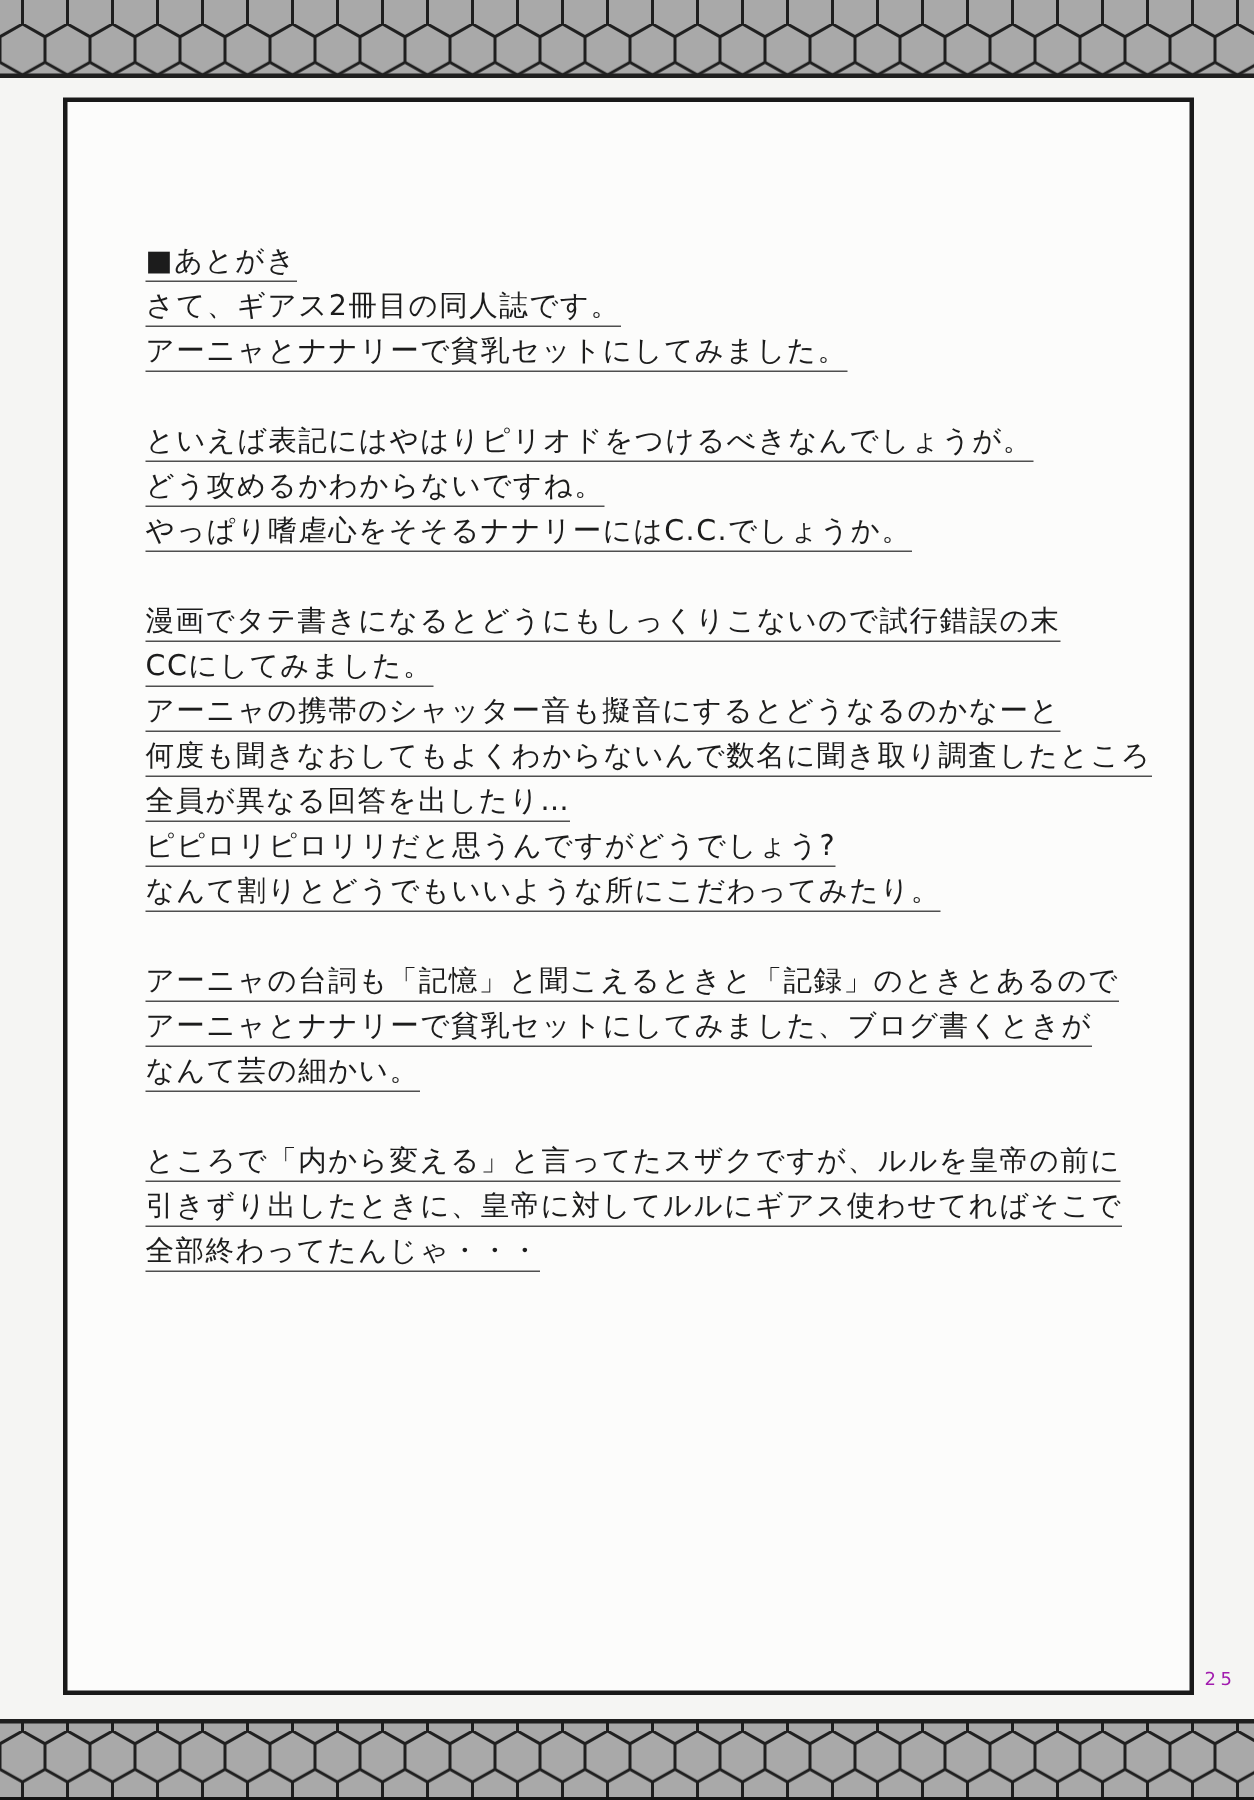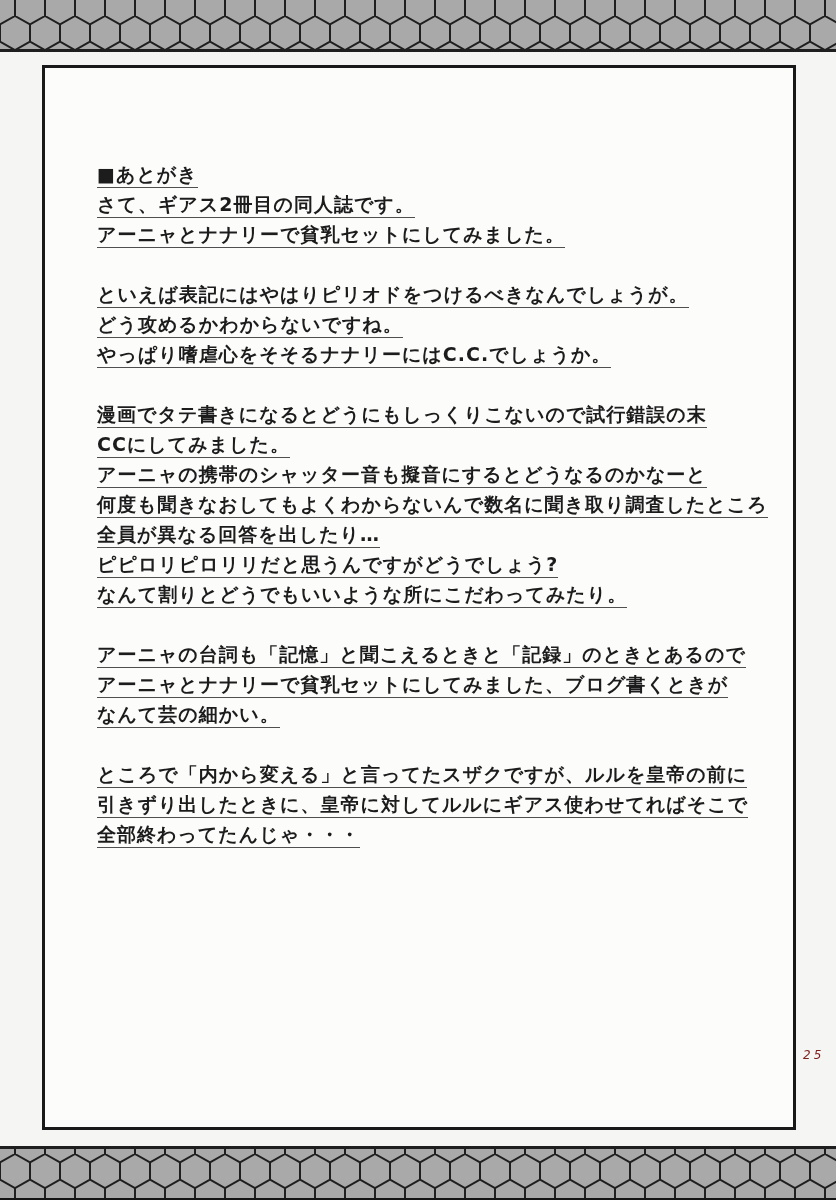--- a/index.html
+++ b/index.html
@@ -21,26 +21,26 @@
     width:748px;height:1059px;
     border:3px solid #191919;
     background:#fcfcfb;
   }
   .text-block{
     position:absolute;left:97px;top:160px;width:690px;
     color:#1c1c1c;
     font-size:19px;
     letter-spacing:1px;
   }
-  .para{margin:0 0 30px 0;font-weight:bold;}
+  .para{margin:0 0 30px 0;}
   .line{height:30px;line-height:29px;white-space:nowrap;}
   .u{border-bottom:1px solid #4f4f4f;padding-bottom:2px;}
   .page-number{
-    position:absolute;left:803px;top:1048px;
-    font-size:12px;letter-spacing:3px;color:#7f1d1d;font-style:italic;
+    position:absolute;left:803px;top:1112px;
+    font-size:12px;letter-spacing:3px;color:#a21caf;
   }
 </style>
 </head>
 <body>
 
 <div class="edge-line" id="edge-top"></div>
 
 <svg class="hex-band" id="band-top" width="836" height="52" xmlns="http://www.w3.org/2000/svg">
   <defs>
     <pattern id="hexT" width="30" height="51" patternUnits="userSpaceOnUse" patternTransform="translate(0,16)">

